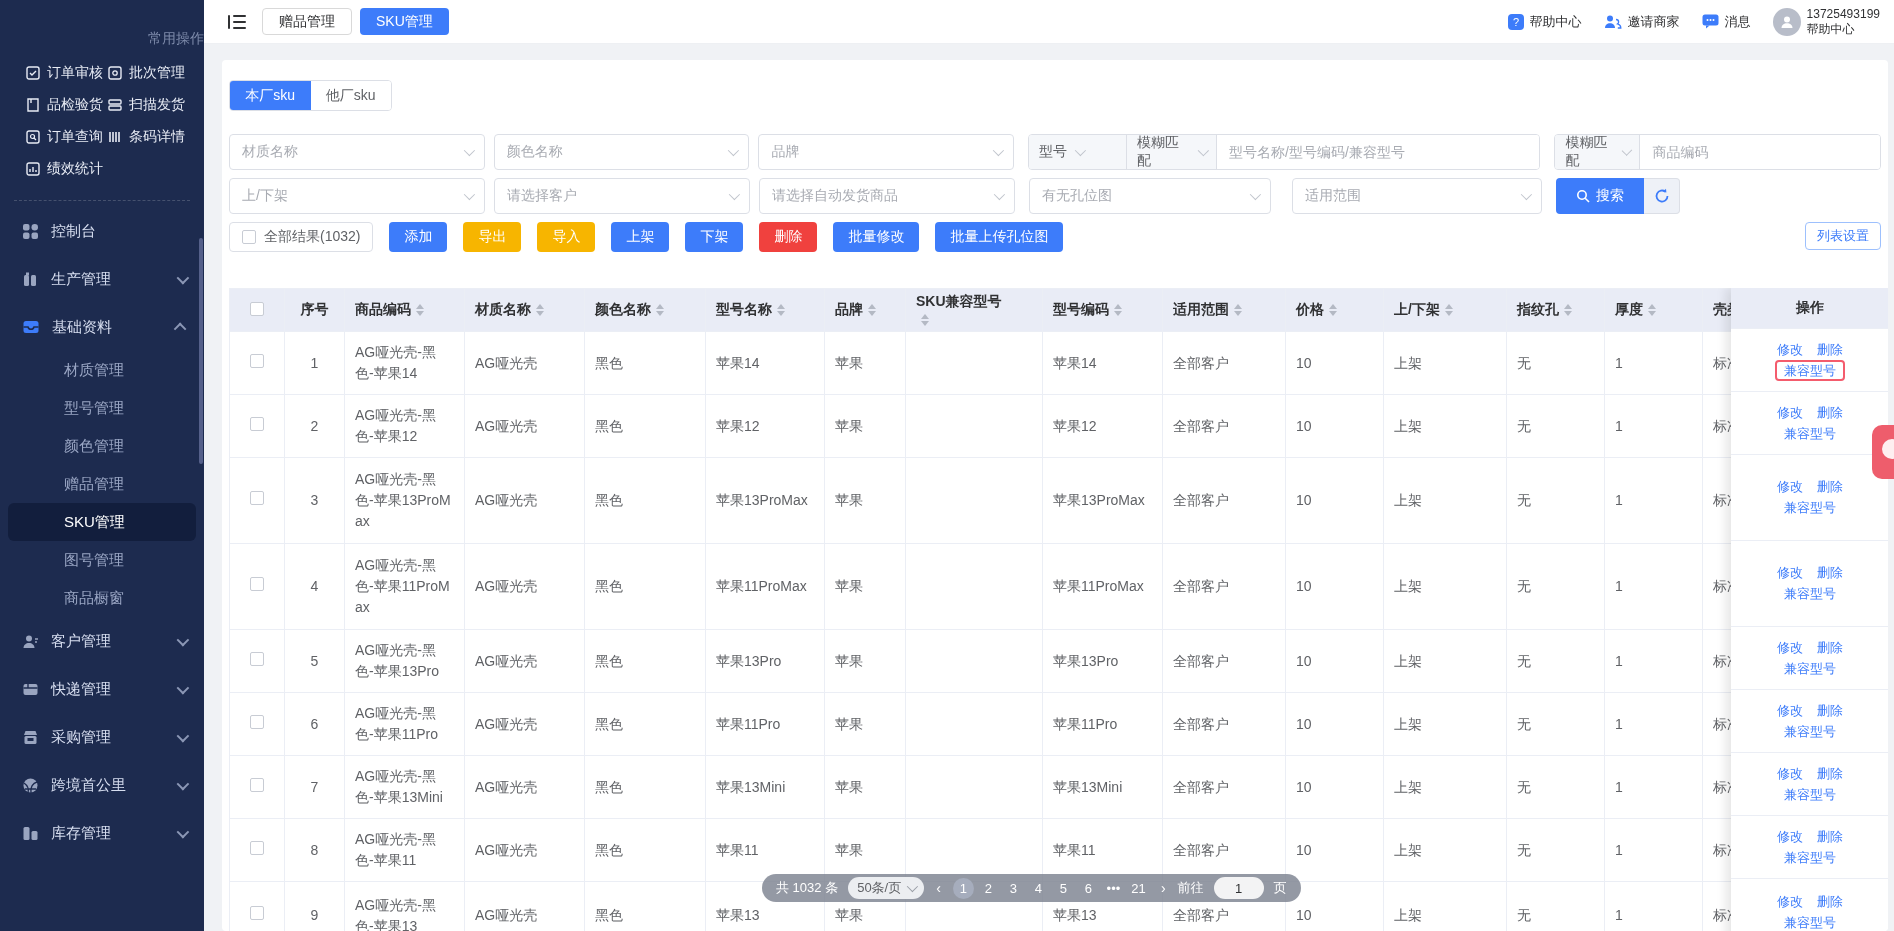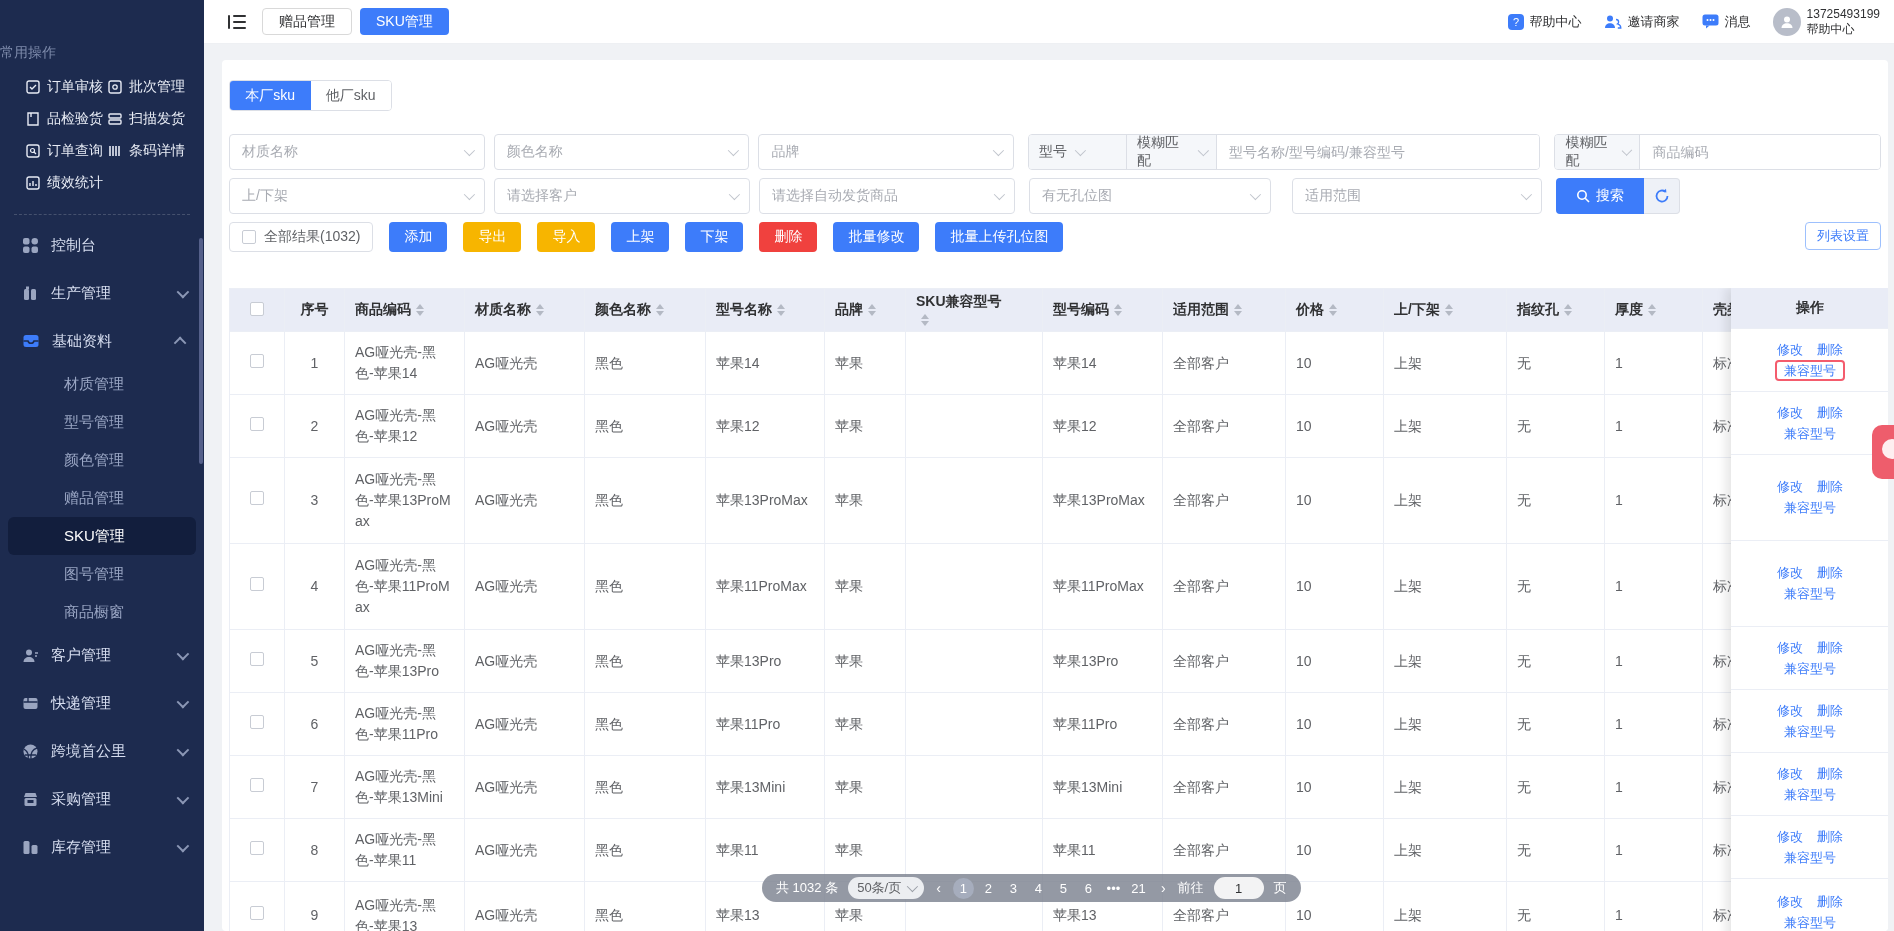--- a/index.html
+++ b/index.html
@@ -5,21 +5,21 @@
   * { margin:0; padding:0; box-sizing:border-box; }
   html,body { width:1894px; height:931px; overflow:hidden;
     font-family:"Liberation Sans","DejaVu Sans",sans-serif; background:#f0f2f5; color:#303133; }
 
   
   .sidebar{position:fixed;left:0;top:0;width:204px;height:931px;background:#1d2b4f;z-index:30;}
   .logo-row{display:flex;align-items:center;gap:10px;padding:8px 0 8px 20px;height:52px;}
   .logo-box{width:38px;height:38px;background:#fff;border-radius:9px;display:flex;align-items:center;justify-content:center;}
   .logo-name{color:#fff;font-size:20px;font-weight:bold;}
   .logo-id{color:#aeb8d2;font-size:14px;font-weight:normal;}
-  .quick-title{color:#7e8bab;font-size:14px;text-align:left;margin-top:44px;margin-bottom:6px;}
+  .quick-title{color:#7e8bab;font-size:14px;text-align:right;margin-top:30px;margin-bottom:6px;}
   .quick-grid{display:grid;grid-template-columns:1fr 1fr;row-gap:14px;padding:10px 14px 0 26px;}
   .quick-item{display:flex;align-items:center;gap:7px;color:#e8ecf5;font-size:14px;cursor:pointer;white-space:nowrap;}
   .quick-item svg{flex:0 0 auto;}
   .side-divider{border-top:1px dashed rgba(255,255,255,0.18);margin:22px 14px 6px 14px;}
   .menu{margin-top:4px;}
   .menu-item{display:flex;align-items:center;gap:12px;height:48px;padding:0 18px 0 22px;color:#d7def0;font-size:15px;cursor:pointer;}
   .menu-item .chev{margin-left:auto;}
   .submenu-item{height:38px;display:flex;align-items:center;padding-left:56px;color:#9aa6c4;font-size:15px;cursor:pointer;margin:0 8px;border-radius:6px;}
   .submenu-item.active{background:#121e3d;color:#ffffff;}
   .chev{width:9px;height:9px;border-right:2px solid #8b97b5;border-bottom:2px solid #8b97b5;display:inline-block;}
@@ -222,33 +222,33 @@
     <div class="menu-item">
       <svg width="17" height="17" viewBox="0 0 17 17">
           <rect x="1.5" y="3" width="14" height="11" rx="2" fill="#9aa5c0"></rect>
           <path d="M1.5 7h14M6 3v4" stroke="#1d2b4f" stroke-width="1.4"></path>
         </svg>
       <span>快递管理</span>
         <span class="chev down"></span>
     </div>
     <div class="menu-item">
       <svg width="17" height="17" viewBox="0 0 17 17">
-          <circle cx="8.5" cy="8.5" r="7" fill="#9aa5c0"></circle>
-          <path d="M2 6c3 2 5 6 4 10M15 5c-4 1-7 5-6 11M3 12h11" fill="none" stroke="#1d2b4f" stroke-width="1.3"></path>
-        </svg>
-      <span>跨境首公里</span>
-        <span class="chev down"></span>
-    </div>
-    <div class="menu-item">
-      <svg width="17" height="17" viewBox="0 0 17 17">
           <path d="M2 6l1.5-4h10L15 6z" fill="#9aa5c0"></path>
           <rect x="2.5" y="7" width="12" height="8" rx="1.5" fill="#9aa5c0"></rect>
           <rect x="5.5" y="9" width="6" height="3" fill="#1d2b4f"></rect>
         </svg>
       <span>采购管理</span>
+        <span class="chev down"></span>
+    </div>
+    <div class="menu-item">
+      <svg width="17" height="17" viewBox="0 0 17 17">
+          <circle cx="8.5" cy="8.5" r="7" fill="#9aa5c0"></circle>
+          <path d="M2 6c3 2 5 6 4 10M15 5c-4 1-7 5-6 11M3 12h11" fill="none" stroke="#1d2b4f" stroke-width="1.3"></path>
+        </svg>
+      <span>跨境首公里</span>
         <span class="chev down"></span>
     </div>
     <div class="menu-item">
       <svg width="17" height="17" viewBox="0 0 17 17">
           <rect x="1.5" y="2" width="6" height="13" rx="1.5" fill="#9aa5c0"></rect>
           <rect x="9.5" y="6" width="6" height="9" rx="1.5" fill="#9aa5c0"></rect>
         </svg>
       <span>库存管理</span>
         <span class="chev down"></span>
     </div>

